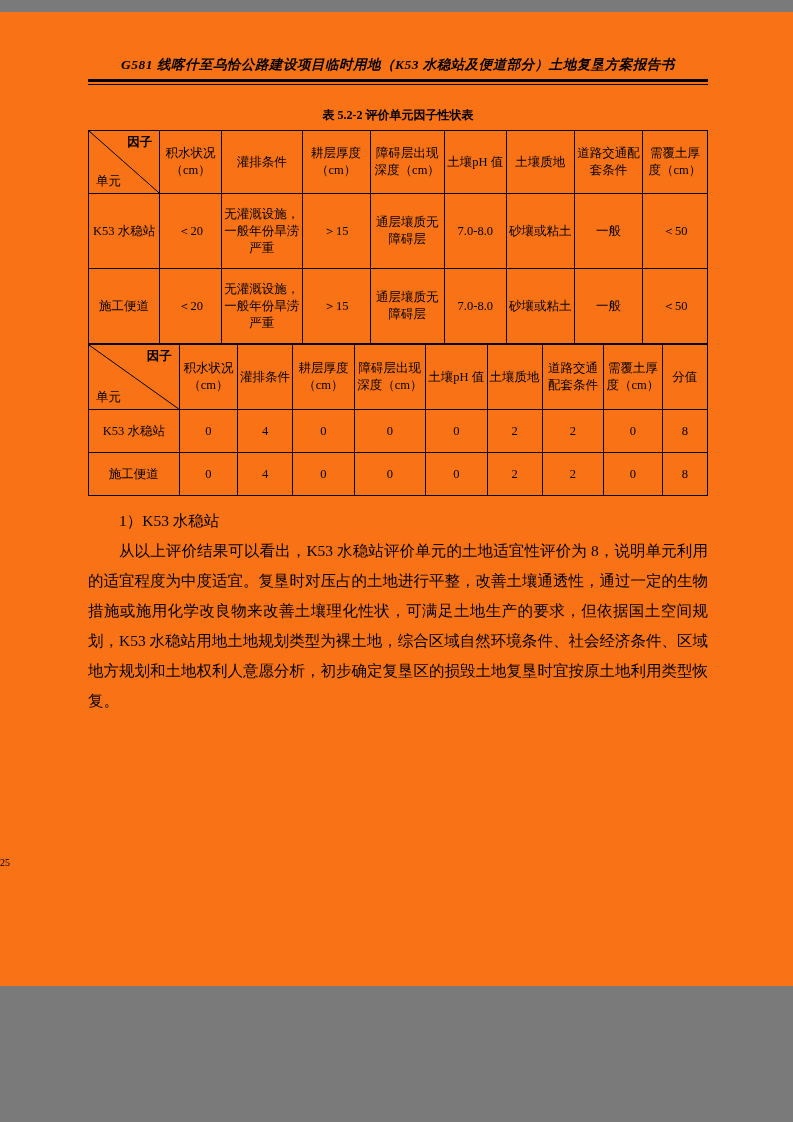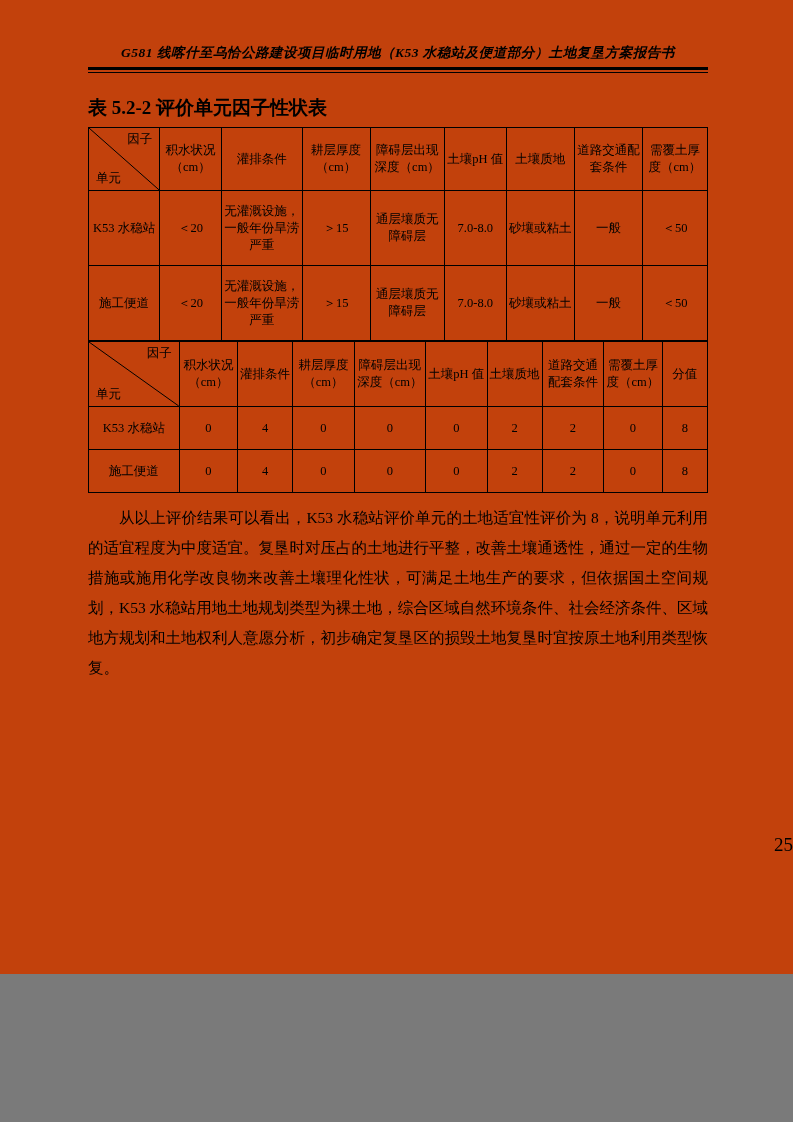--- a/index.html
+++ b/index.html
@@ -3,22 +3,22 @@
 <meta charset="utf-8">
 <style>
   html, body {
     margin: 0;
     padding: 0;
     background: #7a7a7a;
   }
   .page {
     width: 793px;
     height: 974px;
-    background: #c2410c;
-    margin: 0 auto;
+    background: #f97316;
+    margin: 12px auto;
     position: relative;
     box-sizing: border-box;
     font-family: "Liberation Serif", serif;
     color: #000;
   }
   .content {
     position: absolute;
     left: 88px;
     top: 44px;
     width: 620px;
@@ -43,21 +43,22 @@
     font-size: 15.5px;
     line-height: 30px;
     margin: 0 0 0 0;
     text-align: justify;
     text-justify: inter-ideograph;
   }
   p.indent {
     text-indent: 2em;
   }
   .table-caption {
-    font-size: 19px;
+    text-align: center;
+    font-size: 12px;
     font-weight: bold;
     margin: 14px 0 6px 0;
   }
   table {
     border-collapse: collapse;
     width: 100%;
     table-layout: fixed;
   }
   table td, table th {
     border: 1px solid #000;
@@ -81,35 +82,36 @@
   }
   .diag-cell .line {
     position: absolute;
     left: 0; top: 0; width: 100%; height: 100%;
   }
   .diag-cell .f {
     position: absolute;
     top: 3px;
     right: 7px;
     font-size: 12.5px;
+    font-weight: bold;
   }
   .diag-cell .u {
     position: absolute;
     bottom: 3px;
     left: 7px;
     font-size: 12.5px;
     text-align: center;
   }
   .page-number {
     position: absolute;
     bottom: 118px;
     left: 0;
     width: 100%;
-    text-align: right;
-    font-size: 19px;
+    text-align: left;
+    font-size: 10px;
   }
   .spacer-sm { height: 10px; }
 </style>
 </head>
 <body>
 
 <div class="page">
   <div class="content">
 
     <div class="header-title">G581 线喀什至乌恰公路建设项目临时用地（K53 水稳站及便道部分）土地复垦方案报告书</div>
@@ -228,18 +230,19 @@
         <td>2</td>
         <td>2</td>
         <td>0</td>
         <td>8</td>
       </tr>
     </tbody>
       </table>
 
     <div class="spacer-sm"></div>
 
+    <p class="body indent">1）K53 水稳站</p>
     <p class="body indent">从以上评价结果可以看出，K53 水稳站评价单元的土地适宜性评价为 8，说明单元利用的适宜程度为中度适宜。复垦时对压占的土地进行平整，改善土壤通透性，通过一定的生物措施或施用化学改良物来改善土壤理化性状，可满足土地生产的要求，但依据国土空间规划，K53 水稳站用地土地规划类型为裸土地，综合区域自然环境条件、社会经济条件、区域地方规划和土地权利人意愿分析，初步确定复垦区的损毁土地复垦时宜按原土地利用类型恢复。</p>
 
   </div>
 
   <div class="page-number">25</div>
 </div>
 
 </body></html>

